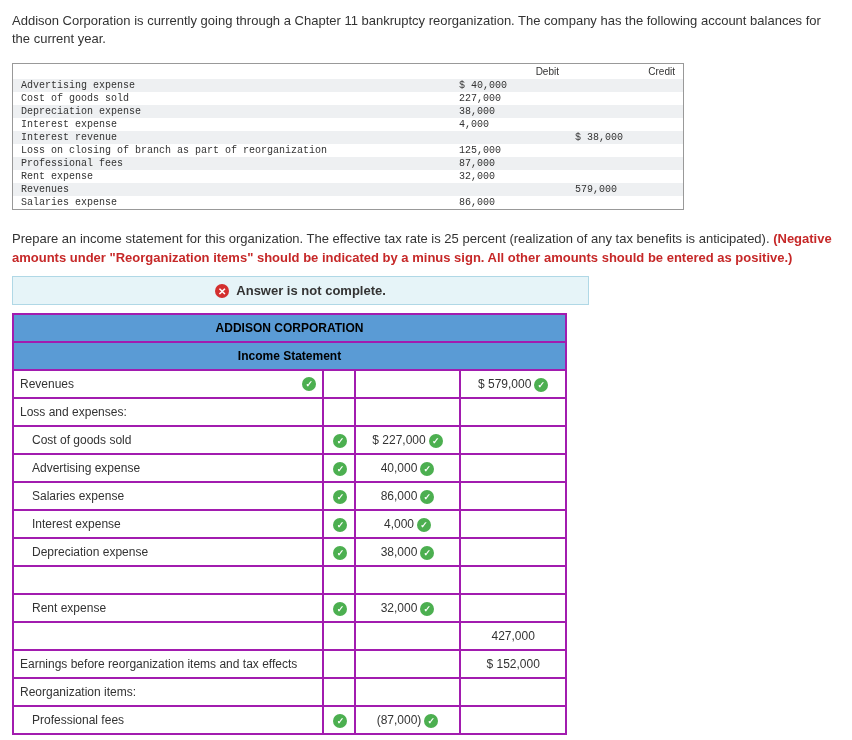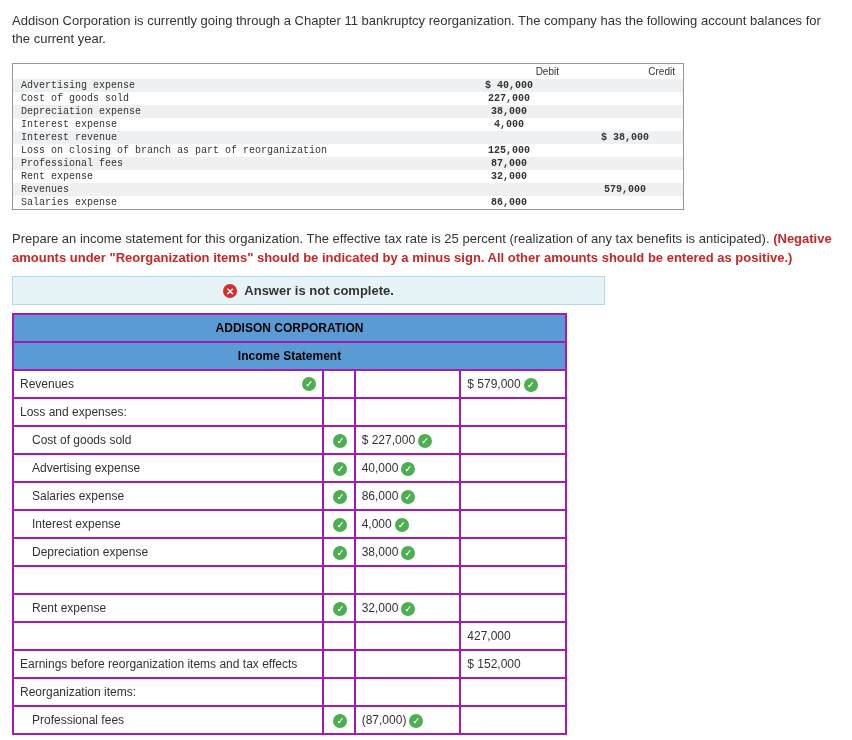--- a/index.html
+++ b/index.html
@@ -32,43 +32,42 @@
       font-weight: normal;
       font-family: Arial, sans-serif;
     }
     .trial-balance th.left {
       text-align: left;
     }
     .trial-balance td {
       padding: 1px 8px;
     }
     .trial-balance td.amount {
-      text-align: center;
+      text-align: left;
       white-space: nowrap;
-      font-weight: bold;
     }
     .trial-balance td.label {
       text-align: left;
     }
     .trial-balance tr.shade {
       background: #eef0f2;
     }
     .instruct {
       margin-bottom: 9px;
       line-height: 1.4;
     }
     .instruct .red {
       color: #c62828;
       font-weight: bold;
     }
     .answer-banner {
       width: 555px;
       background: #e6f4f8;
       border: 1px solid #b0d8e6;
-      padding: 6px 18px;
+      padding: 6px 10px;
       text-align: center;
       font-weight: bold;
       margin-bottom: 0;
     }
     .banner-icon {
       display: inline-flex;
       width: 14px;
       height: 14px;
       background: #d32f2f;
       color: #fff;
@@ -97,21 +96,21 @@
     .header-row td {
       background: #5a9bd5;
       text-align: center;
       font-weight: bold;
       color: #000;
     }
     .indent1 {
       padding-left: 18px !important;
     }
     .amt {
-      text-align: left;
+      text-align: center;
       white-space: nowrap;
     }
     .check {
       display: inline-flex;
       width: 14px;
       height: 14px;
       background: #4caf50;
       color: #fff;
       border-radius: 50%;
       align-items: center;

